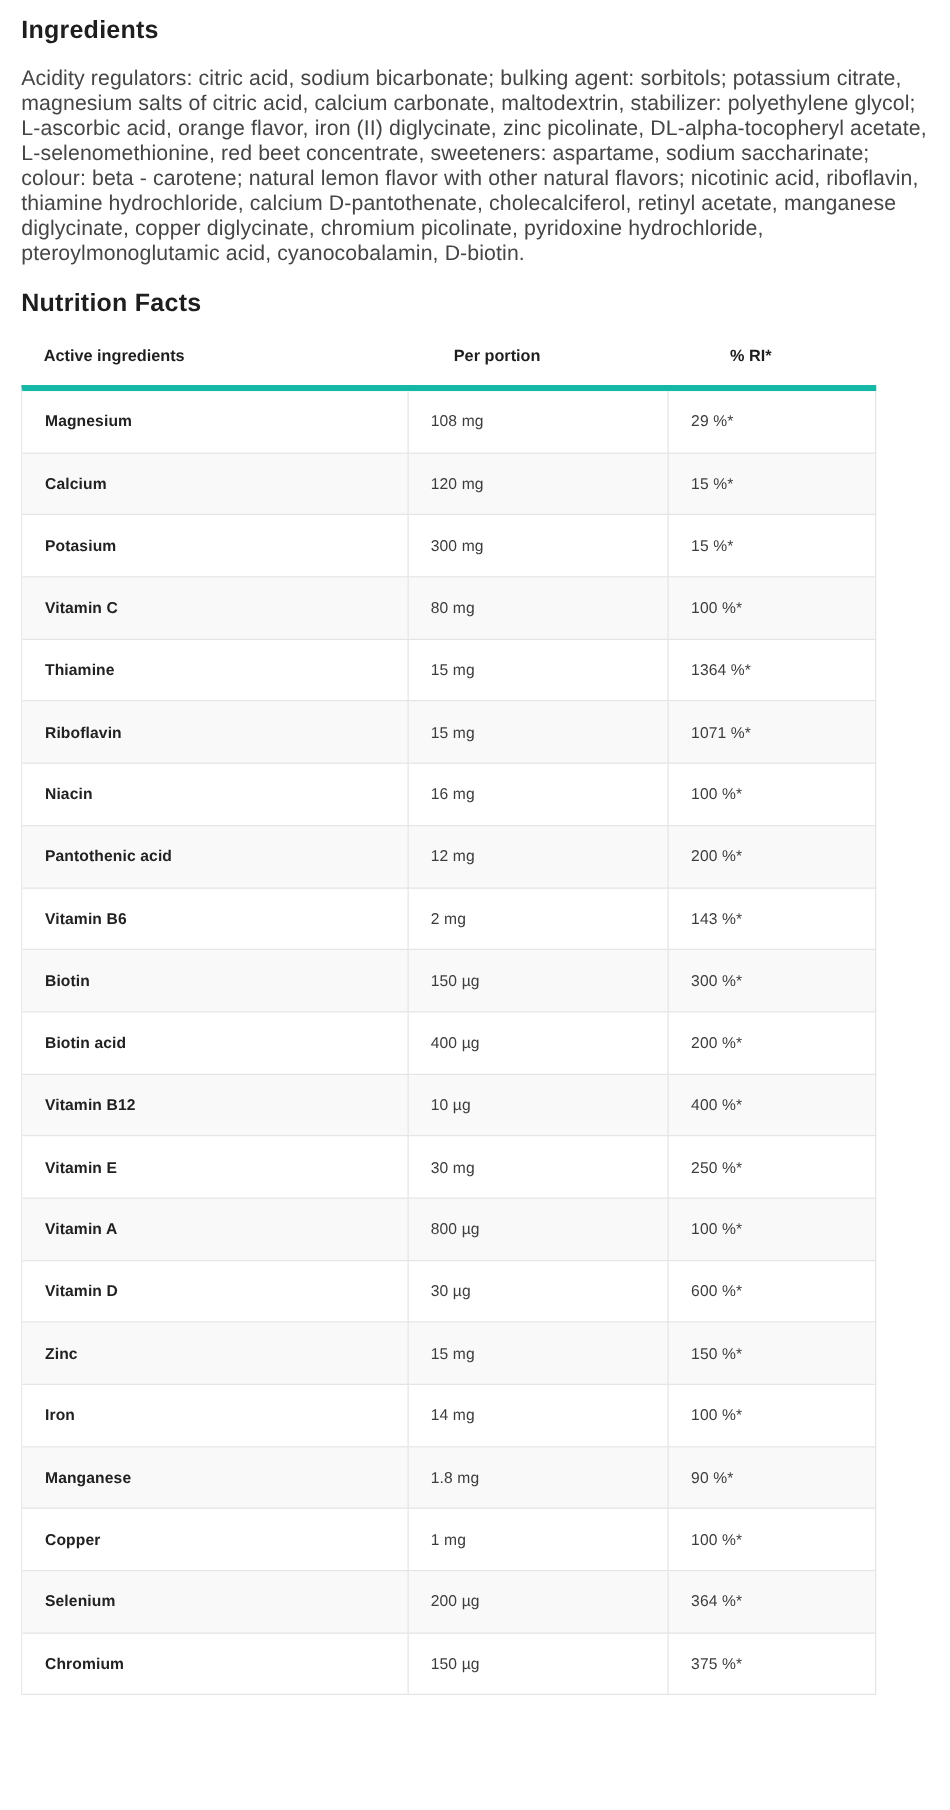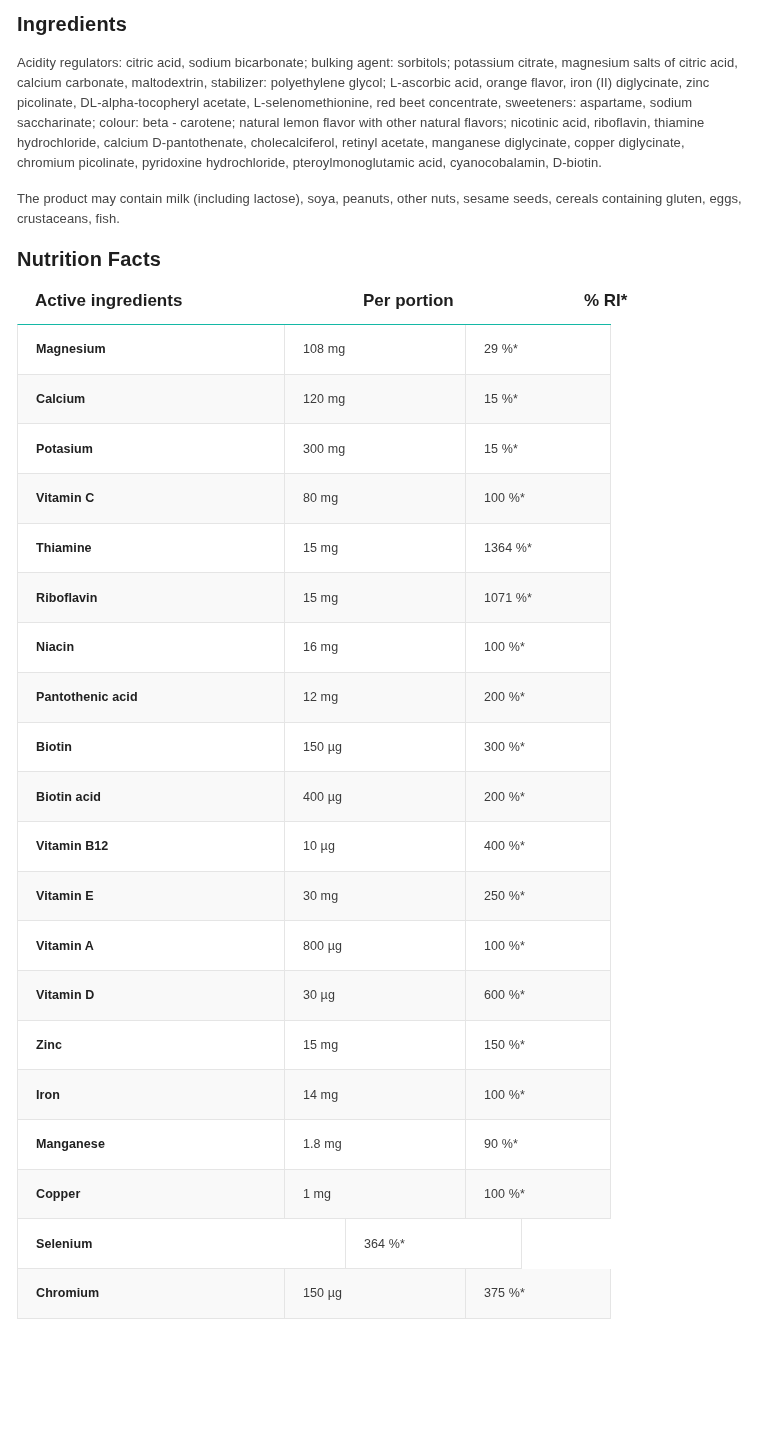--- a/index.html
+++ b/index.html
@@ -15,54 +15,54 @@
     font-size: 20px;
     line-height: 28px;
     font-weight: 700;
     color: #1e1e1e;
     letter-spacing: 0.2px;
     margin: 0 0 15px 0;
   }
   .section-title.nutrition { margin-top: 13px; margin-bottom: 20px; }
 
   .body-text {
-    font-size: 13px;
+    font-size: 17px;
     line-height: 20px;
     color: #454545;
     letter-spacing: 0.1px;
     margin: 0 0 16px 0;
   }
 
   .meta { margin: 0 0 15px 0; }
   .meta p {
     font-size: 13px;
     line-height: 20px;
     color: #454545;
     letter-spacing: 0.1px;
     margin: 0;
   }
 
   .nt { margin-top: 0; }
   .nt-header { display: flex; margin-bottom: 15px; }
   .nt-hcell {
-    font-size: 17px;
+    font-size: 13px;
     line-height: 16px;
     font-weight: 700;
     color: #1e1e1e;
     padding-left: 18px;
     box-sizing: border-box;
   }
   .col1 { width: 328px; }
   .col2 { width: 221px; }
   .col3 { width: 176px; }
 
   .nt-body {
-    width: 594px;
+    width: 684px;
     box-sizing: border-box;
-    border-top: 1px solid #14b8a6;
+    border-top: 5px solid #14b8a6;
     border-left: 1px solid #e5e5e5;
   }
   .nt-row { display: flex; height: 49.7px; background: #ffffff; }
   .nt-row:nth-child(even) { background: #f9f9f9; }
   .nt-cell {
     display: flex;
     align-items: center;
     padding-left: 18px;
     box-sizing: border-box;
     border-right: 1px solid #e5e5e5;
@@ -75,21 +75,20 @@
 </style>
 </head>
 <body>
 
 <div class="page">
 
   <h2 class="section-title">Ingredients</h2>
 
   <p class="body-text">Acidity regulators: citric acid, sodium bicarbonate; bulking agent: sorbitols; potassium citrate, magnesium salts of citric acid, calcium carbonate, maltodextrin, stabilizer: polyethylene glycol; L-ascorbic acid, orange flavor, iron (II) diglycinate, zinc picolinate, DL-alpha-tocopheryl acetate, L-selenomethionine, red beet concentrate, sweeteners: aspartame, sodium saccharinate; colour: beta - carotene; natural lemon flavor with other natural flavors; nicotinic acid, riboflavin, thiamine hydrochloride, calcium D-pantothenate, cholecalciferol, retinyl acetate, manganese diglycinate, copper diglycinate, chromium picolinate, pyridoxine hydrochloride, pteroylmonoglutamic acid, cyanocobalamin, D-biotin.</p>
 
-  <p class="body-text">The product may contain milk (including lactose), soya, peanuts, other nuts, sesame seeds, cereals containing gluten, eggs, crustaceans, fish.</p>
 
   <h2 class="section-title nutrition">Nutrition Facts</h2>
 
 
   <div class="nt">
     <div class="nt-header">
       <div class="nt-hcell col1">Active ingredients</div>
       <div class="nt-hcell col2">Per portion</div>
       <div class="nt-hcell col3">% RI*</div>
     </div>
@@ -129,20 +128,25 @@
         <div class="nt-cell name col1">Niacin</div>
         <div class="nt-cell col2">16 mg</div>
         <div class="nt-cell col3">100 %*</div>
       </div>
       <div class="nt-row">
         <div class="nt-cell name col1">Pantothenic acid</div>
         <div class="nt-cell col2">12 mg</div>
         <div class="nt-cell col3">200 %*</div>
       </div>
       <div class="nt-row">
+        <div class="nt-cell name col1">Vitamin B6</div>
+        <div class="nt-cell col2">2 mg</div>
+        <div class="nt-cell col3">143 %*</div>
+      </div>
+      <div class="nt-row">
         <div class="nt-cell name col1">Biotin</div>
         <div class="nt-cell col2">150 µg</div>
         <div class="nt-cell col3">300 %*</div>
       </div>
       <div class="nt-row">
         <div class="nt-cell name col1">Biotin acid</div>
         <div class="nt-cell col2">400 µg</div>
         <div class="nt-cell col3">200 %*</div>
       </div>
       <div class="nt-row">
@@ -180,20 +184,21 @@
         <div class="nt-cell col2">1.8 mg</div>
         <div class="nt-cell col3">90 %*</div>
       </div>
       <div class="nt-row">
         <div class="nt-cell name col1">Copper</div>
         <div class="nt-cell col2">1 mg</div>
         <div class="nt-cell col3">100 %*</div>
       </div>
       <div class="nt-row">
         <div class="nt-cell name col1">Selenium</div>
+        <div class="nt-cell col2">200 µg</div>
         <div class="nt-cell col3">364 %*</div>
       </div>
       <div class="nt-row">
         <div class="nt-cell name col1">Chromium</div>
         <div class="nt-cell col2">150 µg</div>
         <div class="nt-cell col3">375 %*</div>
       </div>
     </div>
   </div>
 

